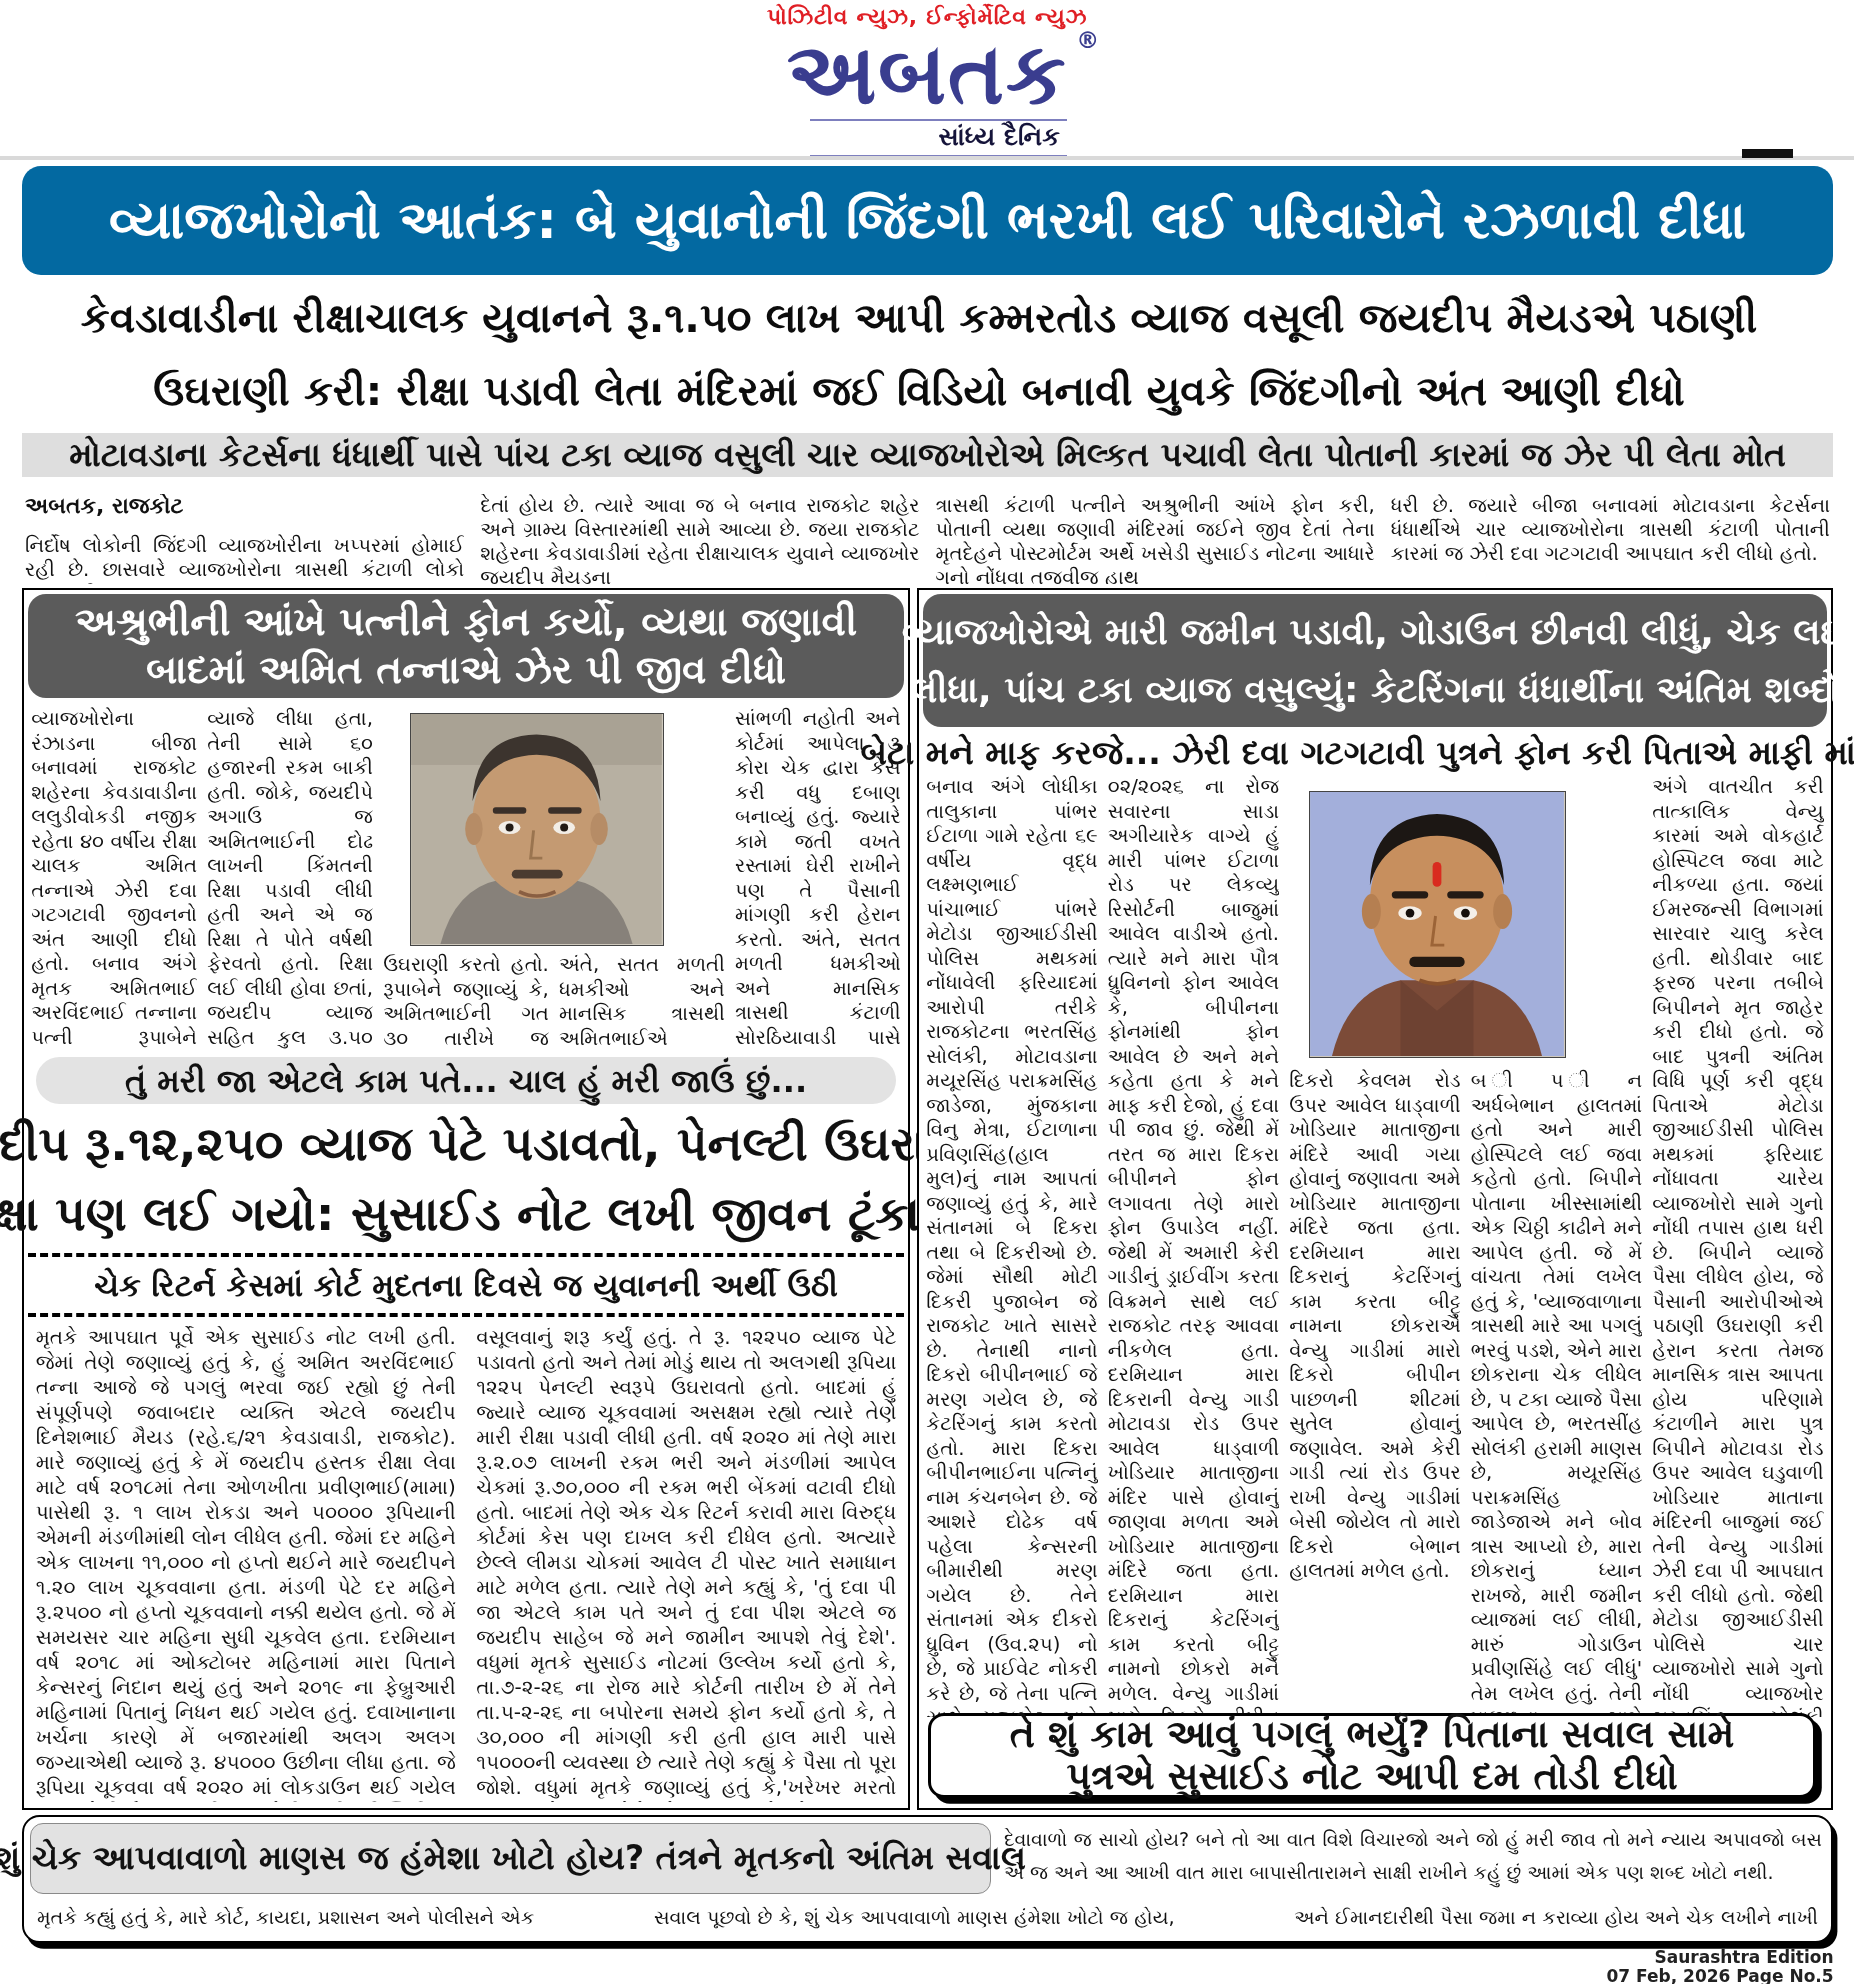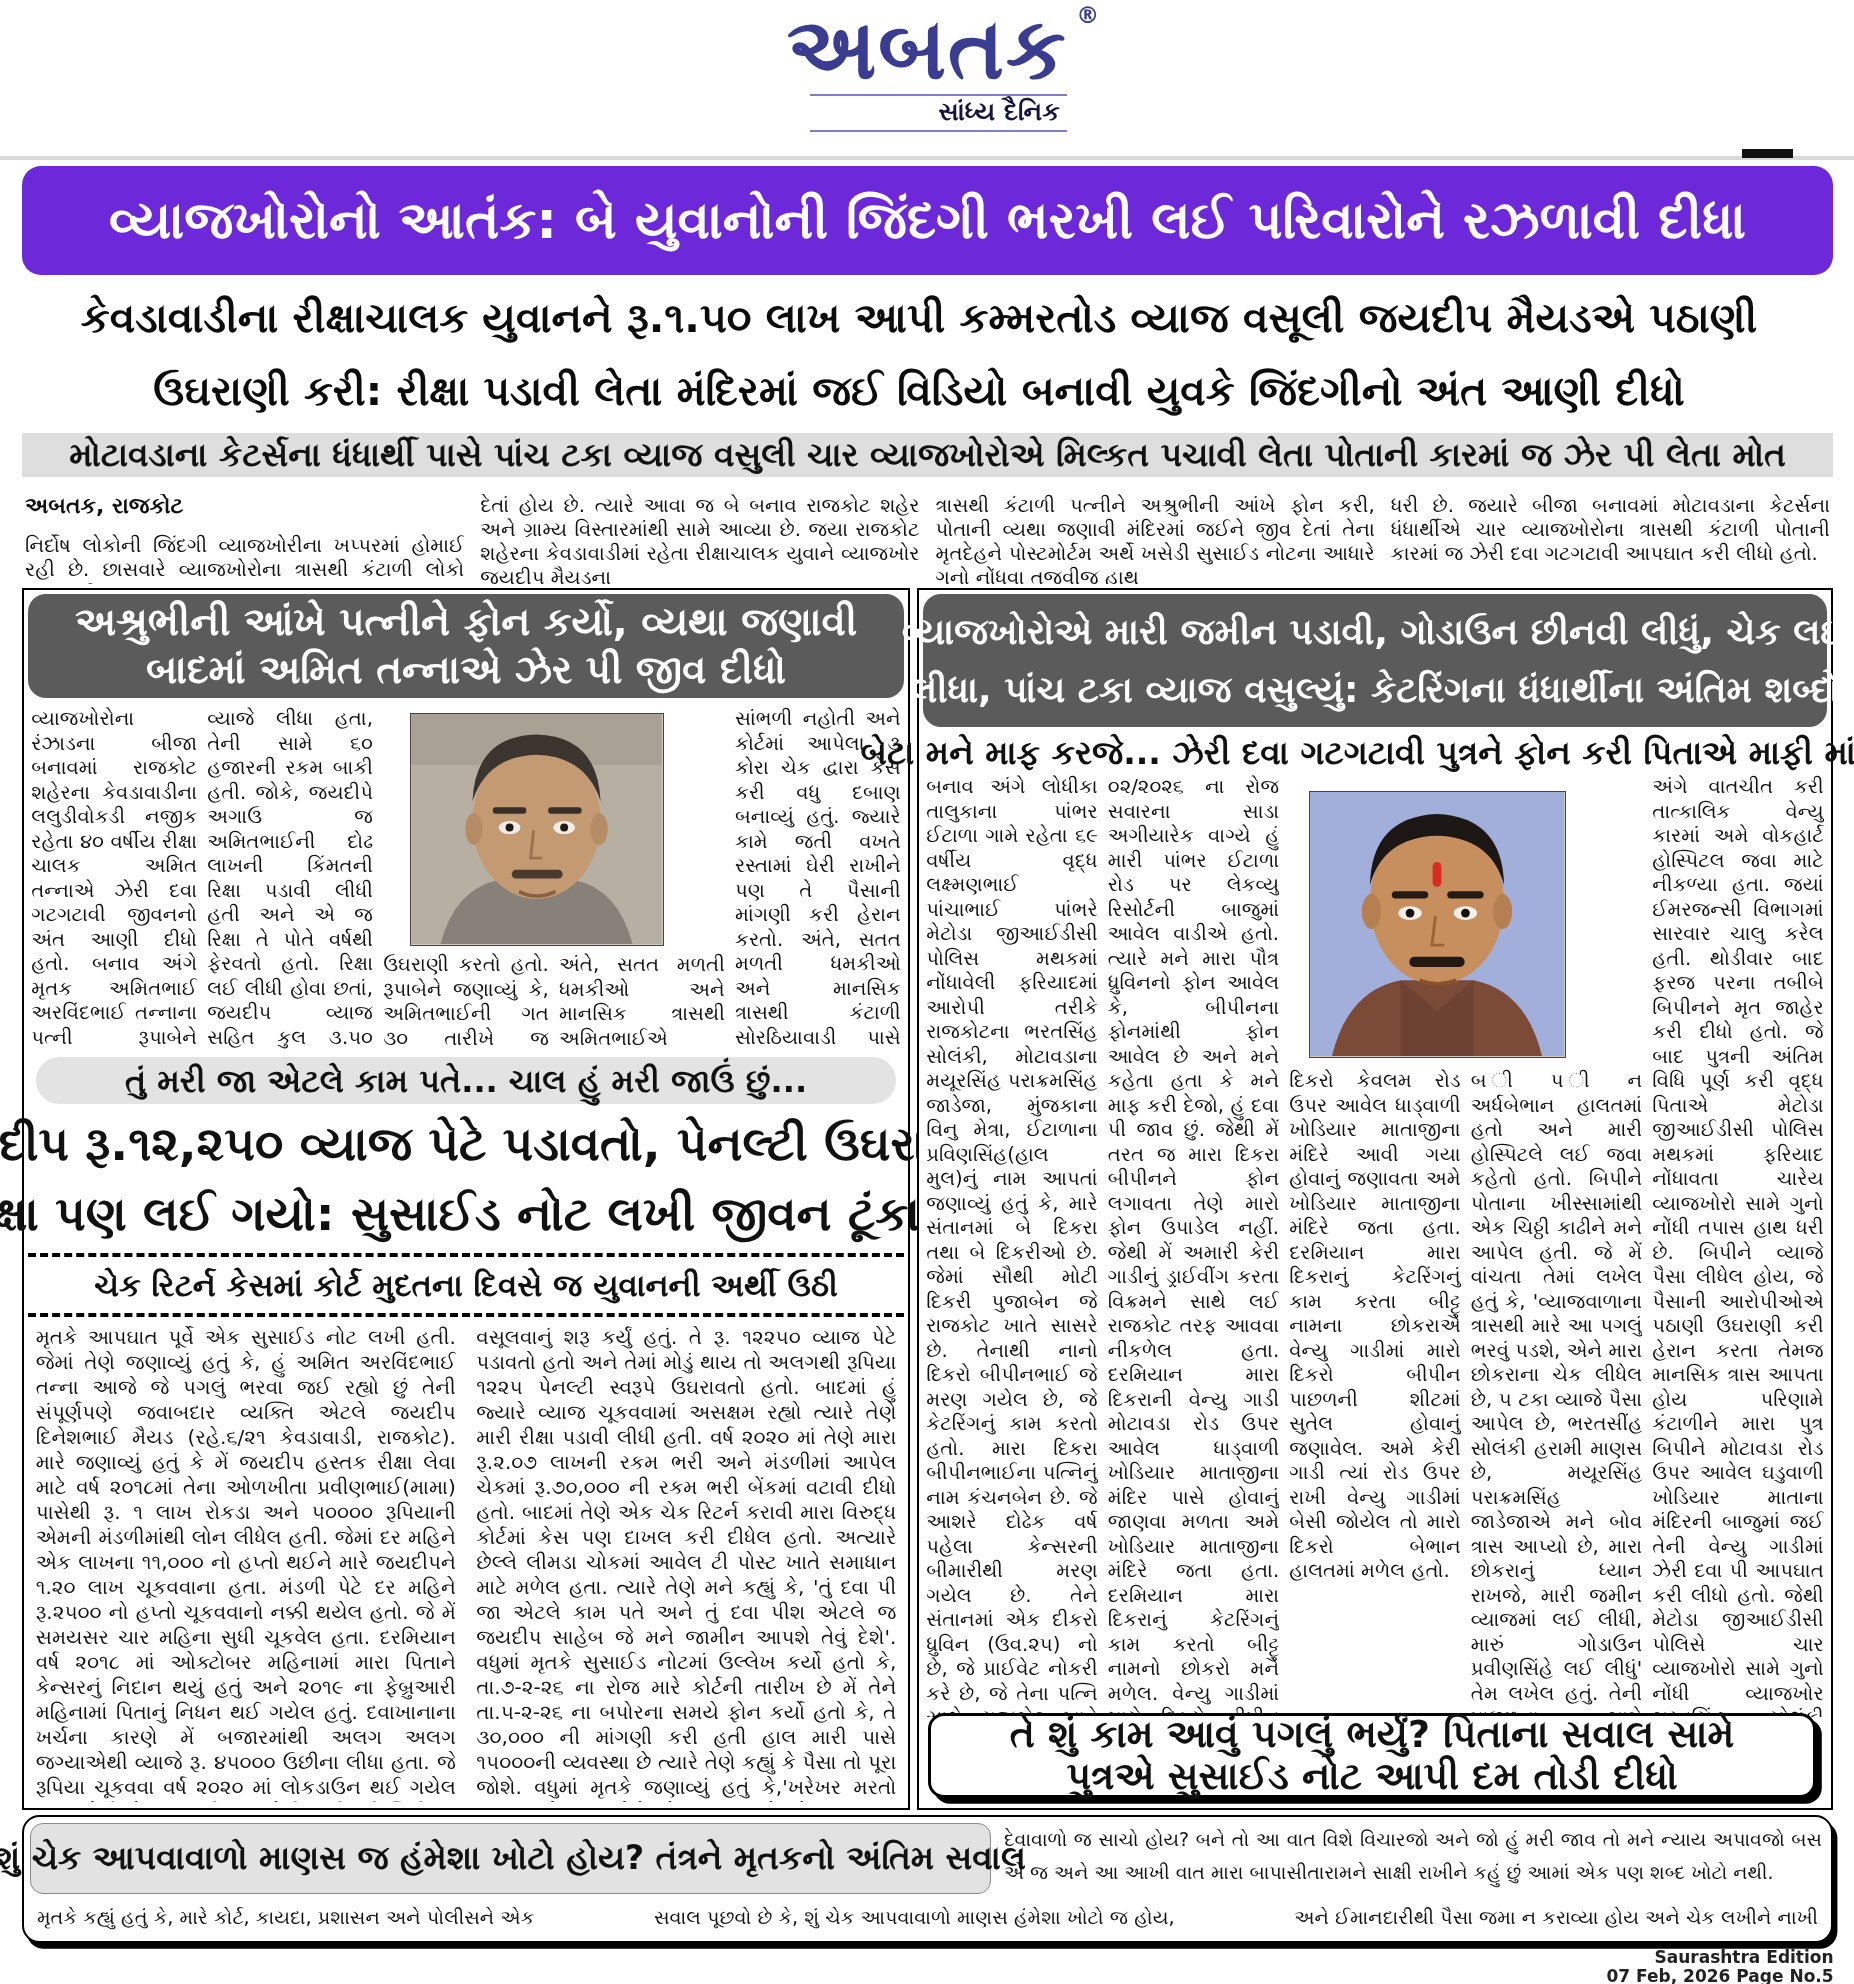--- a/index.html
+++ b/index.html
@@ -15,21 +15,21 @@
   #tagline{font-size:22px;font-weight:700;color:#e01f25;letter-spacing:0.7px;}
   #logoWrap{display:inline-block;position:relative;margin-top:1.5px;}
   #logo{font-size:85px;line-height:1.0;font-weight:800;color:#3a3d8f;letter-spacing:1.5px;}
   #regmark{position:absolute;top:-4.4px;right:-32px;font-size:23px;color:#3a3d8f;font-weight:700;}
   #editionBox{width:257px;margin-left:auto;margin-top:2.9px;border-top:2.2px solid #7d7fbe;border-bottom:2.2px solid #7d7fbe;
     font-size:25px;font-weight:700;color:#15143a;text-align:right;padding:1.5px 7.3px 2.9px 0;}
   #topDivider{position:absolute;top:156px;left:0;width:100%;height:3.6px;background:#d9d9d9;}
   #topTick{position:absolute;top:149px;left:1742px;width:51px;height:8.7px;background:#111;}
 
   
-  #banner{position:absolute;top:166px;left:22px;width:1811px;height:109px;background:#6d28d9;border-radius:19px;}
+  #banner{position:absolute;top:166px;left:22px;width:1811px;height:109px;background:#0369a1;border-radius:19px;}
   #banner .t{font-size:52px;font-weight:800;color:#fff;}
 
   
   #deck{position:absolute;top:281px;left:21px;width:1796px;height:149px;}
   .deckLine{height:73px;display:flex;align-items:center;justify-content:center;font-size:41px;font-weight:800;color:#0c0c0c;}
   #grayStrip{position:absolute;top:433px;left:22px;width:1811px;height:44px;background:#dedede;}
   #grayStrip .t{font-size:33px;font-weight:800;}
 
   
   #intro{position:absolute;top:494px;left:25px;width:1805px;height:90px;display:flex;gap:16px;
@@ -83,20 +83,21 @@
     align-items:center;font-size:19.3px;white-space:nowrap;overflow:hidden;}
 
   #footer{position:absolute;top:1948px;right:20.4px;text-align:right;font-size:17px;font-weight:700;line-height:19px;color:#222;}
 </style>
 </head>
 <body>
 
 <div id="page">
 
   <div id="masthead">
+    <div id="tagline">પોઝિટીવ ન્યુઝ, ઈન્ફોર્મેટિવ ન્યુઝ</div>
     <div id="logoWrap">
       <div id="logo">અબતક</div>
       <div id="regmark">®</div>
       <div id="editionBox">સાંધ્ય દૈનિક</div>
     </div>
   </div>
   <div id="topDivider"></div>
   <div id="topTick"></div>
 
   <div id="banner" class="ctr">

